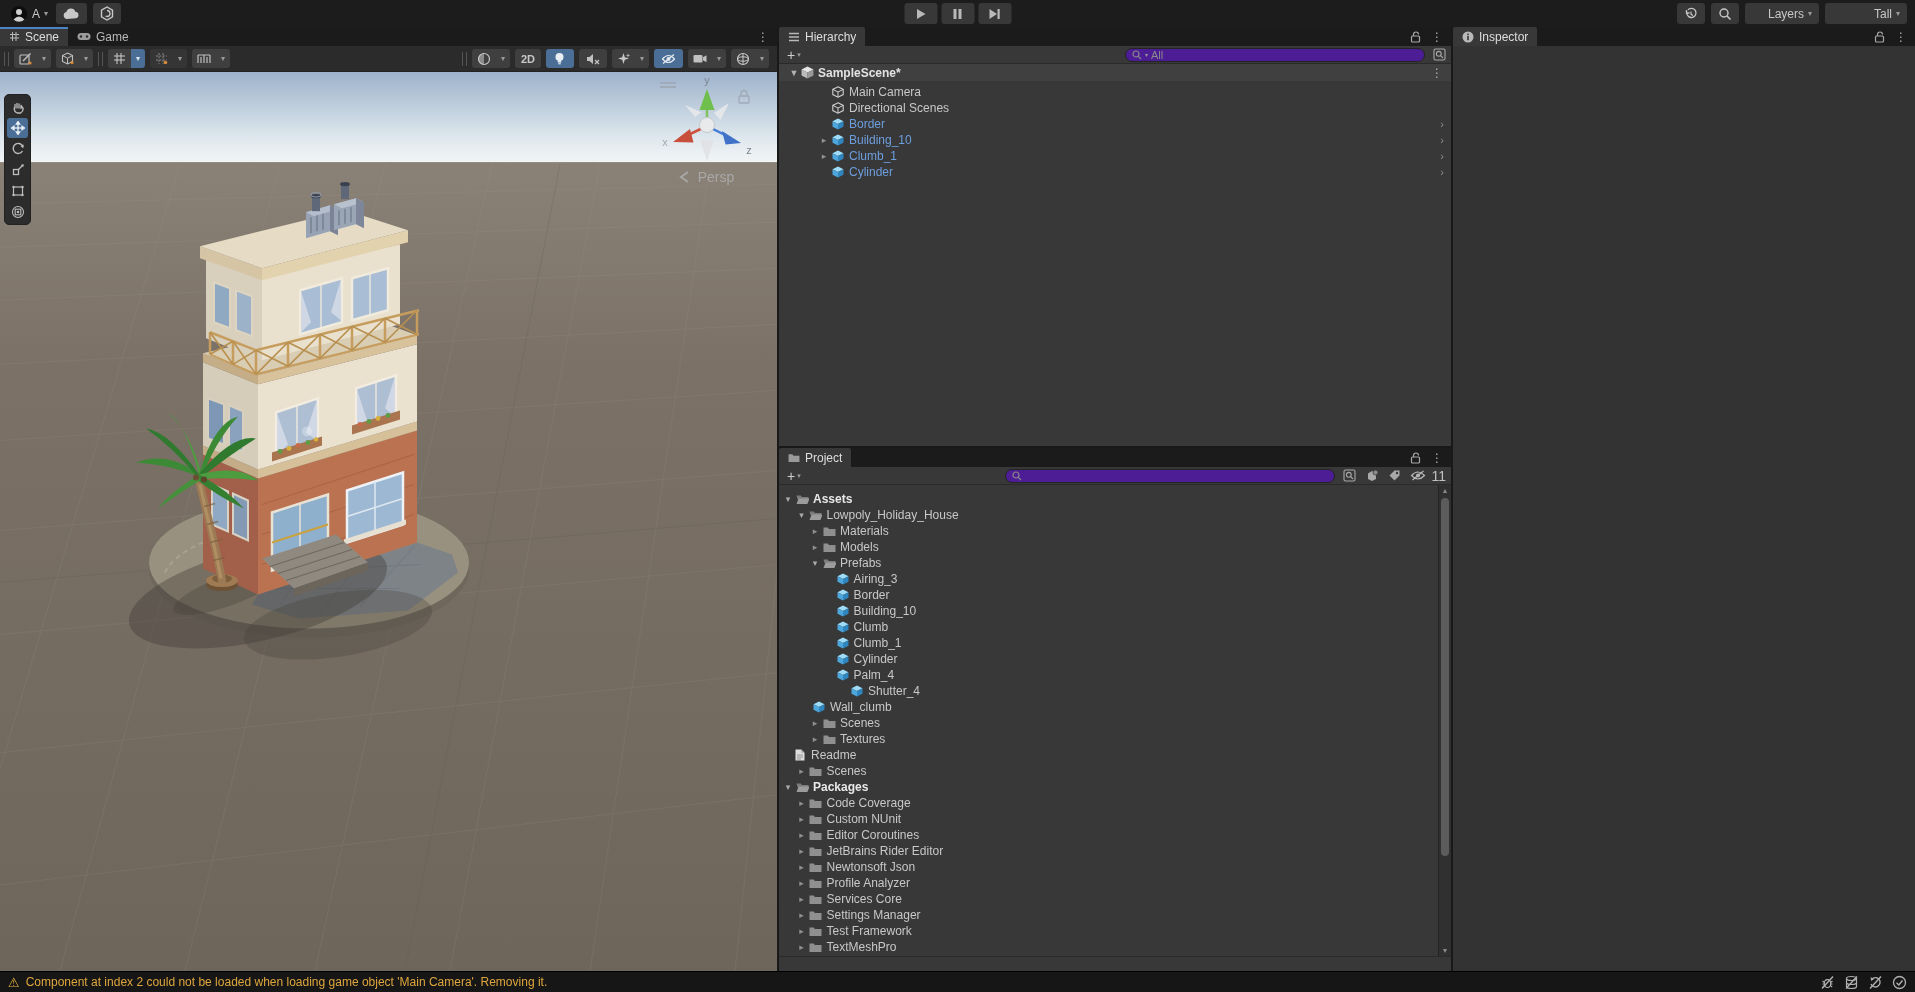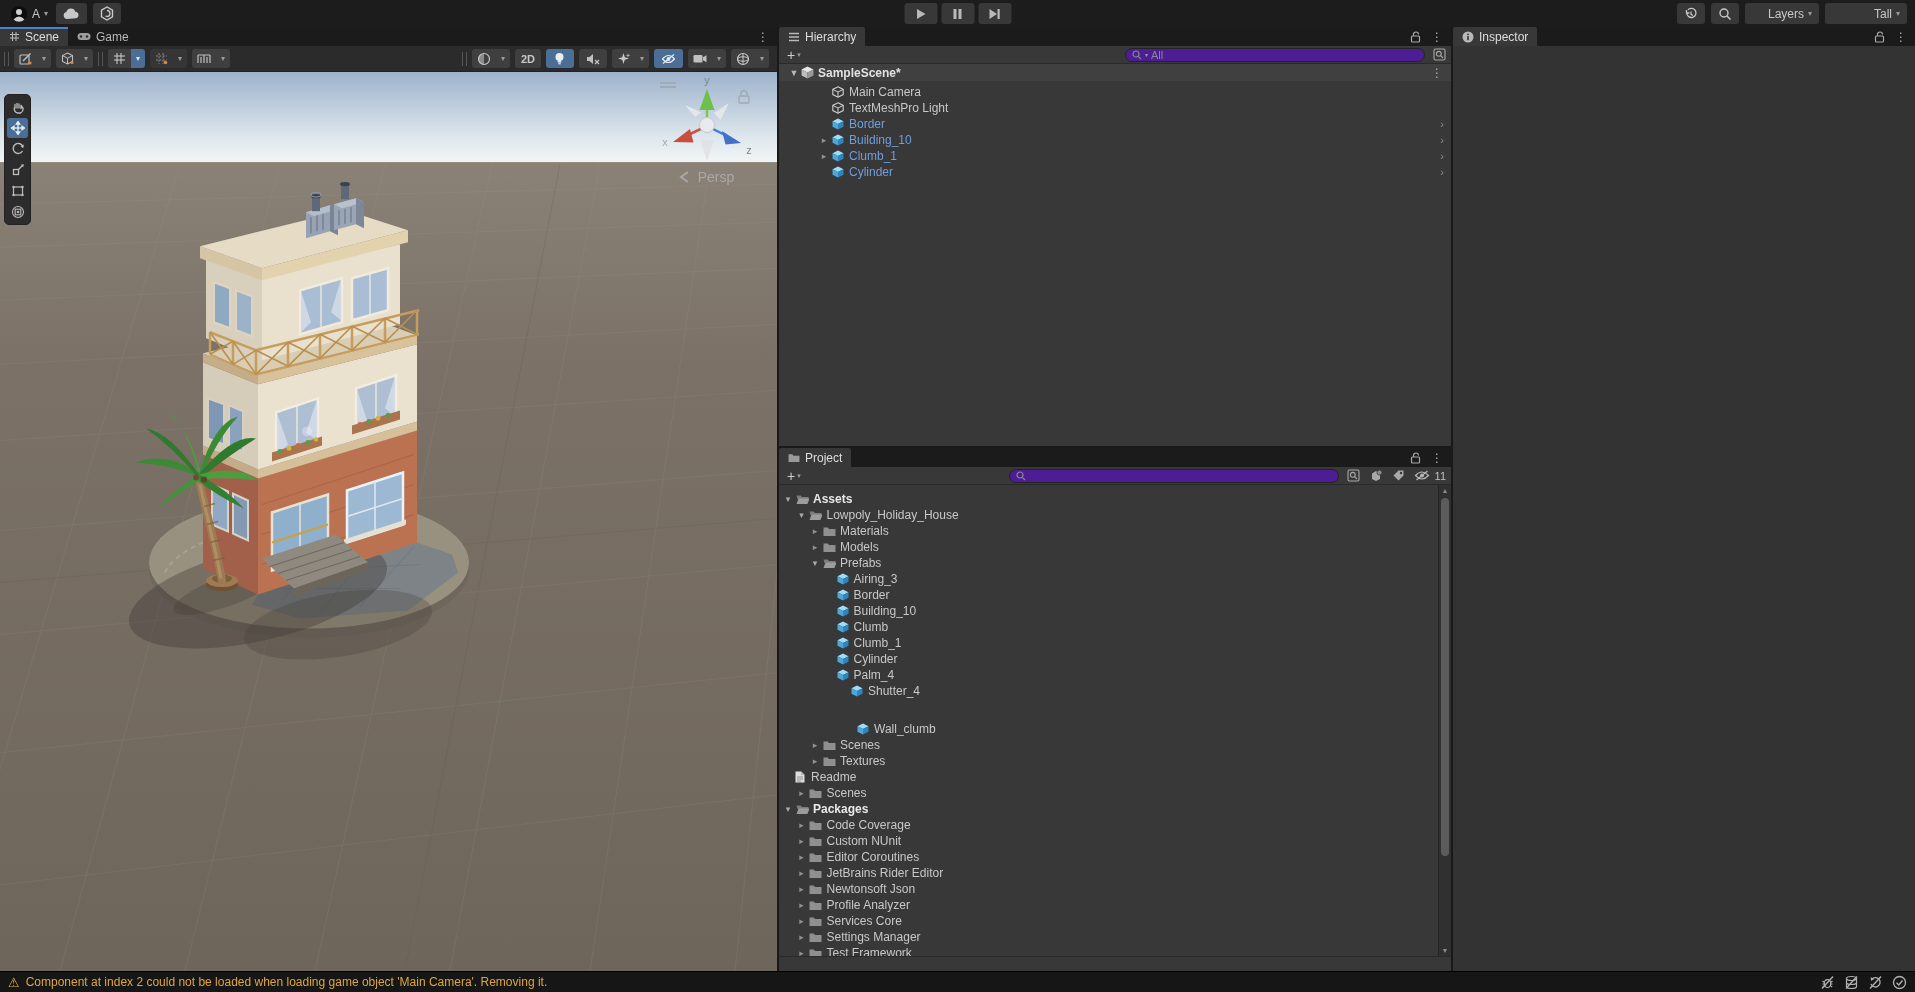--- a/index.html
+++ b/index.html
@@ -68,21 +68,21 @@
   .trow { height:16px; display:flex; align-items:center; position:relative; }
   .trow .arrow { width:14px; flex:none; color:#919191; font-size:9px; text-align:center; line-height:1; }
   .trow .arrow.exp { color:#aaa; }
   .trow .ticon { width:14px; flex:none; display:flex; align-items:center; justify-content:center; }
   .trow .lbl { margin-left:4px; white-space:nowrap; color:#c8c8c8; }
   .trow .lbl.blue { color:#6d9ede; }
   .trow .lbl.bold { font-weight:bold; color:#e8e8e8; }
   .trow .rchev { position:absolute; right:7px; color:#8f8f8f; font-size:11px; }
   .h-items { padding-left:38px; }
   .proj-tree { padding-top:6px; }
-  .count-badge { font-size:11px; color:#c0c0c0; margin-left:2px; }
+  .count-badge { font-size:14px; color:#c0c0c0; margin-left:2px; }
   .scrollbar { position:absolute; top:0; right:0; bottom:0; width:13px; background:#303030; border-left:1px solid #242424; }
   .scrollbar .up, .scrollbar .down { position:absolute; left:0; right:0; height:11px; color:#8a8a8a; font-size:7px; text-align:center; line-height:11px; }
   .scrollbar .down { bottom:0; }
   .scrollbar .thumb { position:absolute; left:2px; width:8px; border-radius:4px; background:#5c5c5c; top:13px; height:358px; }
   .project-footer { height:15px; border-top:1px solid #2a2a2a; background:#383838; flex:none; }
 
   
   .col-inspector { flex:1; }
   .inspector-body { flex:1; background:#333333; }
 
@@ -649,21 +649,21 @@
               <span class="lbl">Main Camera</span>
             </div>
             <div class="trow">
               <span class="arrow"></span>
               <span class="ticon">
                 <svg class="i" width="12" height="12" viewBox="0 0 12 12">
                   <path d="M6 0.8 L11.2 3.4 V8.6 L6 11.2 L0.8 8.6 V3.4 Z" fill="none" stroke="#cfcfcf" stroke-width="1.1"></path>
                   <path d="M0.8 3.4 L6 6 L11.2 3.4 M6 6 V11.2" fill="none" stroke="#cfcfcf" stroke-width="1"></path>
                 </svg>
               </span>
-              <span class="lbl">TextMeshPro Light</span>
+              <span class="lbl">Directional Scenes</span>
             </div>
             <div class="trow">
               <span class="arrow"></span>
               <span class="ticon">
                 <svg class="i" width="12" height="12" viewBox="0 0 12 12">
                   <polygon points="6,0.5 11.5,3.2 6,5.9 0.5,3.2" fill="#9fdcf8"></polygon>
                   <polygon points="0.5,3.2 6,5.9 6,11.5 0.5,8.8" fill="#4da7dd"></polygon>
                   <polygon points="11.5,3.2 6,5.9 6,11.5 11.5,8.8" fill="#2f86bf"></polygon>
                 </svg>
               </span>
@@ -892,21 +892,21 @@
               <span class="arrow"></span>
               <span class="ticon">
                 <svg class="i" width="12" height="12" viewBox="0 0 12 12">
                   <polygon points="6,0.5 11.5,3.2 6,5.9 0.5,3.2" fill="#9fdcf8"></polygon>
                   <polygon points="0.5,3.2 6,5.9 6,11.5 0.5,8.8" fill="#4da7dd"></polygon>
                   <polygon points="11.5,3.2 6,5.9 6,11.5 11.5,8.8" fill="#2f86bf"></polygon>
                 </svg>
               </span>
               <span class="lbl">Shutter_4</span>
             </div>
-            <div class="trow" style="padding-left: 63px; margin-top: 22px;">
+            <div class="trow" style="padding-left: 19px;">
               <span class="arrow"></span>
               <span class="ticon">
                 <svg class="i" width="12" height="12" viewBox="0 0 12 12">
                   <polygon points="6,0.5 11.5,3.2 6,5.9 0.5,3.2" fill="#9fdcf8"></polygon>
                   <polygon points="0.5,3.2 6,5.9 6,11.5 0.5,8.8" fill="#4da7dd"></polygon>
                   <polygon points="11.5,3.2 6,5.9 6,11.5 11.5,8.8" fill="#2f86bf"></polygon>
                 </svg>
               </span>
               <span class="lbl">Wall_clumb</span>
             </div>

